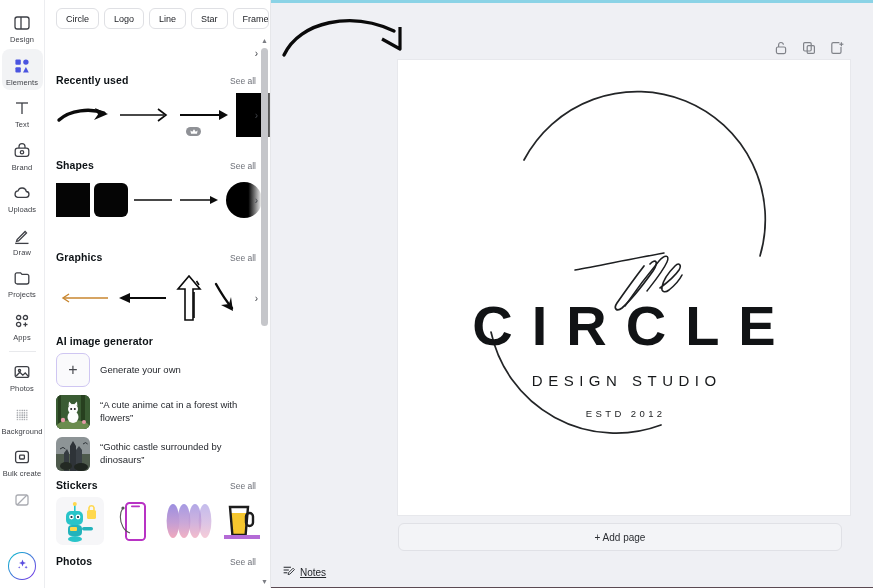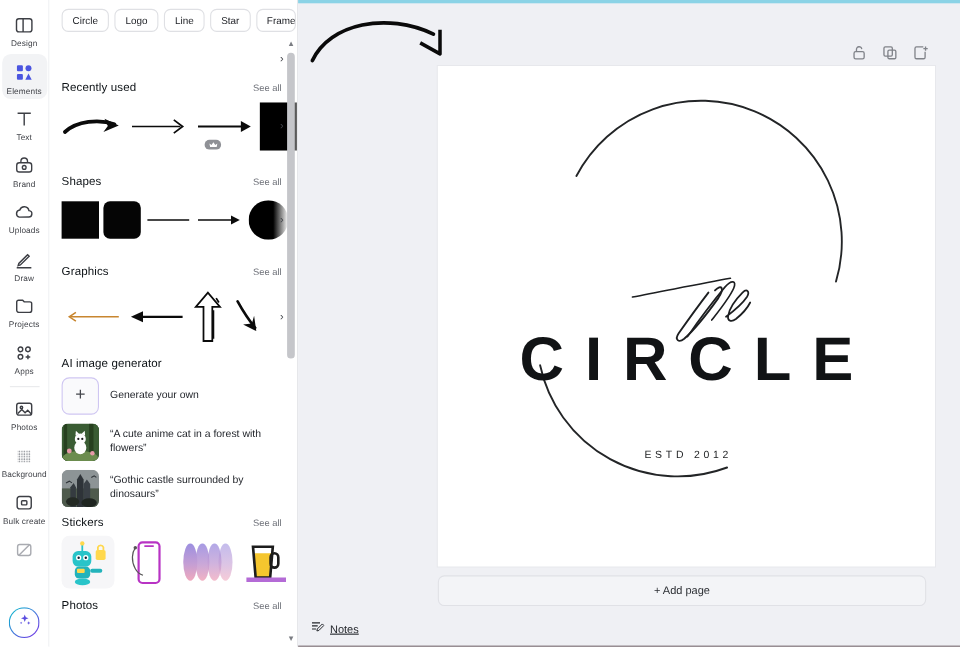--- a/index.html
+++ b/index.html
@@ -63,21 +63,21 @@
   .chip-arrow {
     position: absolute; right: 12px; top: 49px; font-size: 10px;
     color: #3d3f45; z-index: 4; cursor: pointer; line-height: 1;
   }
 
   .scroll-area { position: absolute; top: 74px; left: 0; right: 0; bottom: 0; overflow: hidden; }
   .sec-head {
     display: flex; justify-content: space-between; align-items: baseline;
     padding: 0 14px 0 11px; margin-bottom: 6px;
   }
-  .sec-title { font-size: 10.5px; font-weight: normal; color: #0d1216; letter-spacing: .1px; }
+  .sec-title { font-size: 10.5px; font-weight: bold; color: #0d1216; letter-spacing: .1px; }
   .sec-all { font-size: 8.5px; color: #6c6f77; cursor: pointer; }
   .row {
     display: flex; align-items: center; gap: 4px;
     padding-left: 11px; position: relative; height: 46px;
   }
   .row-chev {
     position: absolute; right: 12px; top: 50%; transform: translateY(-50%);
     font-size: 10px; color: #42454b; z-index: 3; cursor: pointer;
   }
   .tile { flex: none; display: flex; align-items: center; justify-content: center; }
@@ -376,21 +376,21 @@
                   <stop offset=".62" stop-color="#000"></stop>
                   <stop offset="1" stop-color="#fff"></stop>
                 </linearGradient>
               </defs>
               <circle cx="18" cy="18" r="18" fill="url(#gr2)"></circle>
             </svg>
         </div>
         <div class="row-chev">›</div>
       </div>
 
-      <div class="sec-head" style="margin-top:18px">
+      <div class="sec-head" style="margin-top:28px">
         <span class="sec-title">Graphics</span>
         <span class="sec-all">See all</span>
       </div>
       <div class="row" style="height:58px">
         <div class="tile">
           <svg width="56" height="30" viewBox="0 0 56 30">
               <line x1="8" y1="15" x2="52" y2="15" stroke="#c8862f" stroke-width="1.4"></line>
               <polyline points="13,11 7,15 13,19" fill="none" stroke="#c8862f" stroke-width="1.4"></polyline>
             </svg>
         </div>
@@ -563,20 +563,21 @@
           <path d="M126 100 A128 128 0 0 1 362 196" stroke="#232527" stroke-width="1.7" fill="none" stroke-linecap="round"></path>
           <path d="M93 272 A128 128 0 0 0 263 365" stroke="#232527" stroke-width="1.7" fill="none" stroke-linecap="round"></path>
           <g stroke="#1d1f21" fill="none" stroke-linecap="round">
             <path d="M177 210C204 205 238 198 266 193" stroke-width="1.5"></path>
             <path d="M246 206C236 219 226 233 219 243c-4 6 0 9 5 5 9-8 21-23 31-37 6-9 3-13-3-7" stroke-width="1.7"></path>
             <path d="M262 228c8-6 15-12 19-18 3-5 0-8-4-4-7 7-12 15-13 21-1 5 3 6 7 3 5-4 10-9 13-15" stroke-width="1.6"></path>
             <path d="M227 246c11-16 24-33 34-45 6-7 11-6 8 1-4 9-13 20-20 29" stroke-width="1.5"></path>
           </g>
         </svg>
         <div class="logo-title">CIRCLE</div>
+        <div class="logo-sub">DESIGN STUDIO</div>
         <div class="logo-estd">ESTD 2012</div>
       </div>
     </div>
 
     <div class="addpage">
       <span>+ Add page</span>
     </div>
 
     <div class="notes">
       <span>

